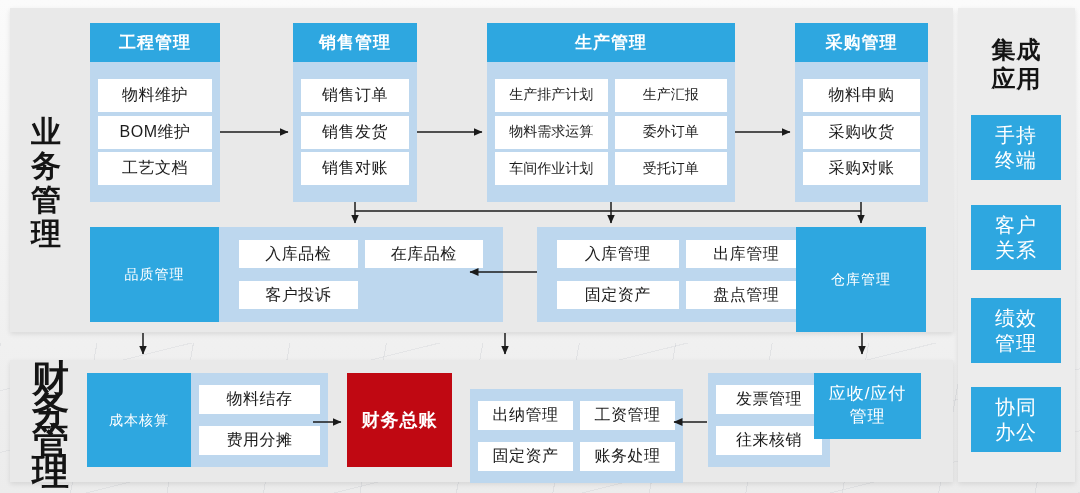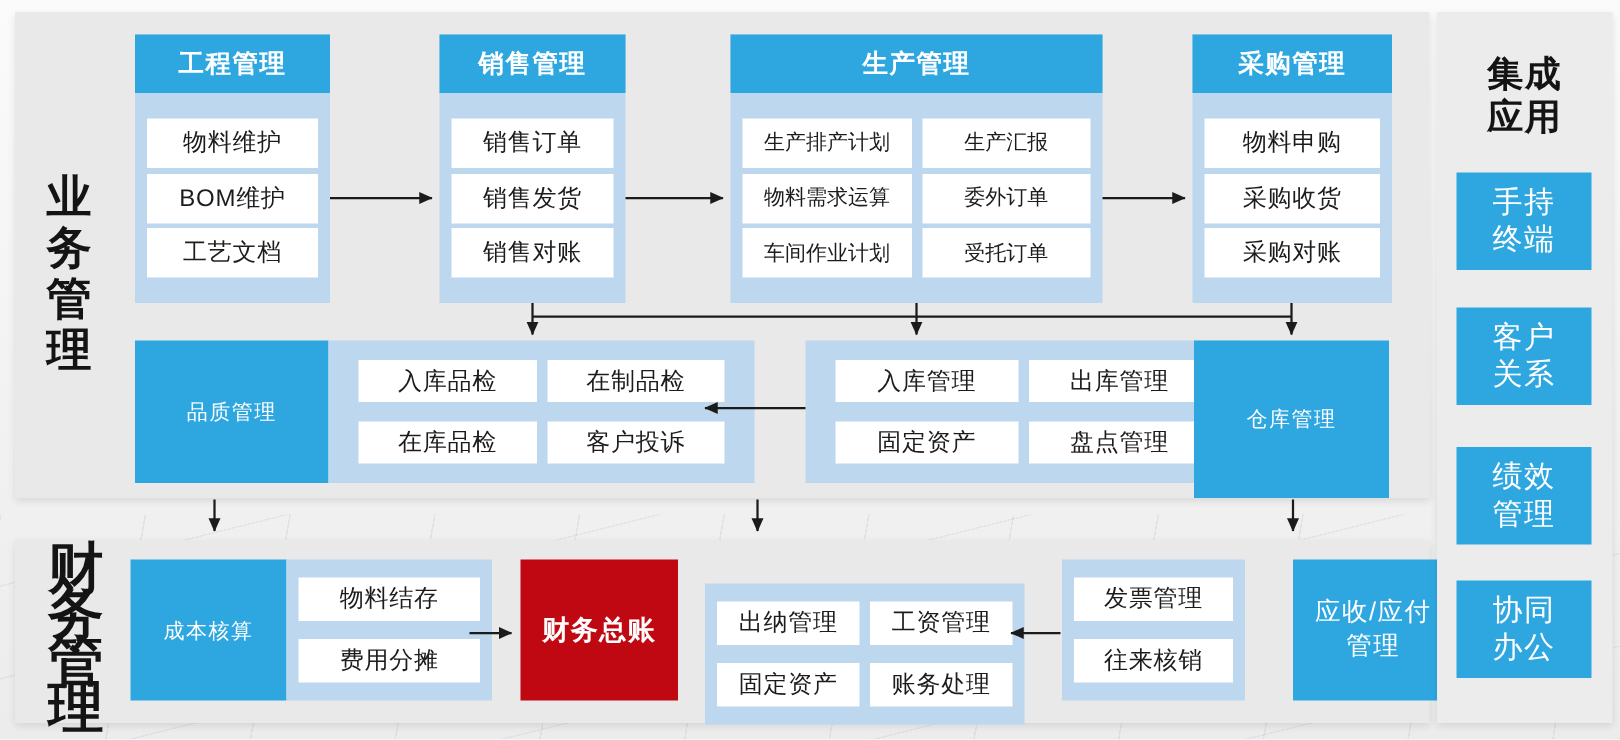--- a/index.html
+++ b/index.html
@@ -120,21 +120,20 @@
     <div class="col-items">
       <div class="item">物料申购</div>
       <div class="item">采购收货</div>
       <div class="item">采购对账</div>
     </div>
   </div>
 
   <div class="bluebox" style="left:90px;top:227px;width:129px;height:95px">品质管理</div>
   <div class="panel mid-panel cols2" style="left:219px;top:227px;width:244px;height:95px">
     <div class="item">入库品检</div>
-    <div class="item">在制品检</div>
     <div class="item">在库品检</div>
     <div class="item">客户投诉</div>
   </div>
 
   <div class="panel mid-panel cols2" style="left:537px;top:227px;width:250px;height:95px">
     <div class="item">入库管理</div>
     <div class="item">出库管理</div>
     <div class="item">固定资产</div>
     <div class="item">盘点管理</div>
   </div>
@@ -153,21 +152,21 @@
     <div class="item">工资管理</div>
     <div class="item">固定资产</div>
     <div class="item">账务处理</div>
   </div>
 
   <div class="panel fin-panel" style="left:708px;top:373px;width:106px;height:94px">
     <div class="item">发票管理</div>
     <div class="item">往来核销</div>
   </div>
 
-  <div class="bluebox" style="left:862px;top:373px;width:107px;height:94px;font-size:17px">应收/应付
+  <div class="bluebox" style="left:814px;top:373px;width:107px;height:66px;font-size:17px">应收/应付
 管理</div>
 
   <aside class="sidebar">
     <div class="side-title">集成
 应用</div>
     <div class="side-box" style="top:107px">手持
 终端</div>
     <div class="side-box" style="top:197px">客户
 关系</div>
     <div class="side-box" style="top:290px">绩效

